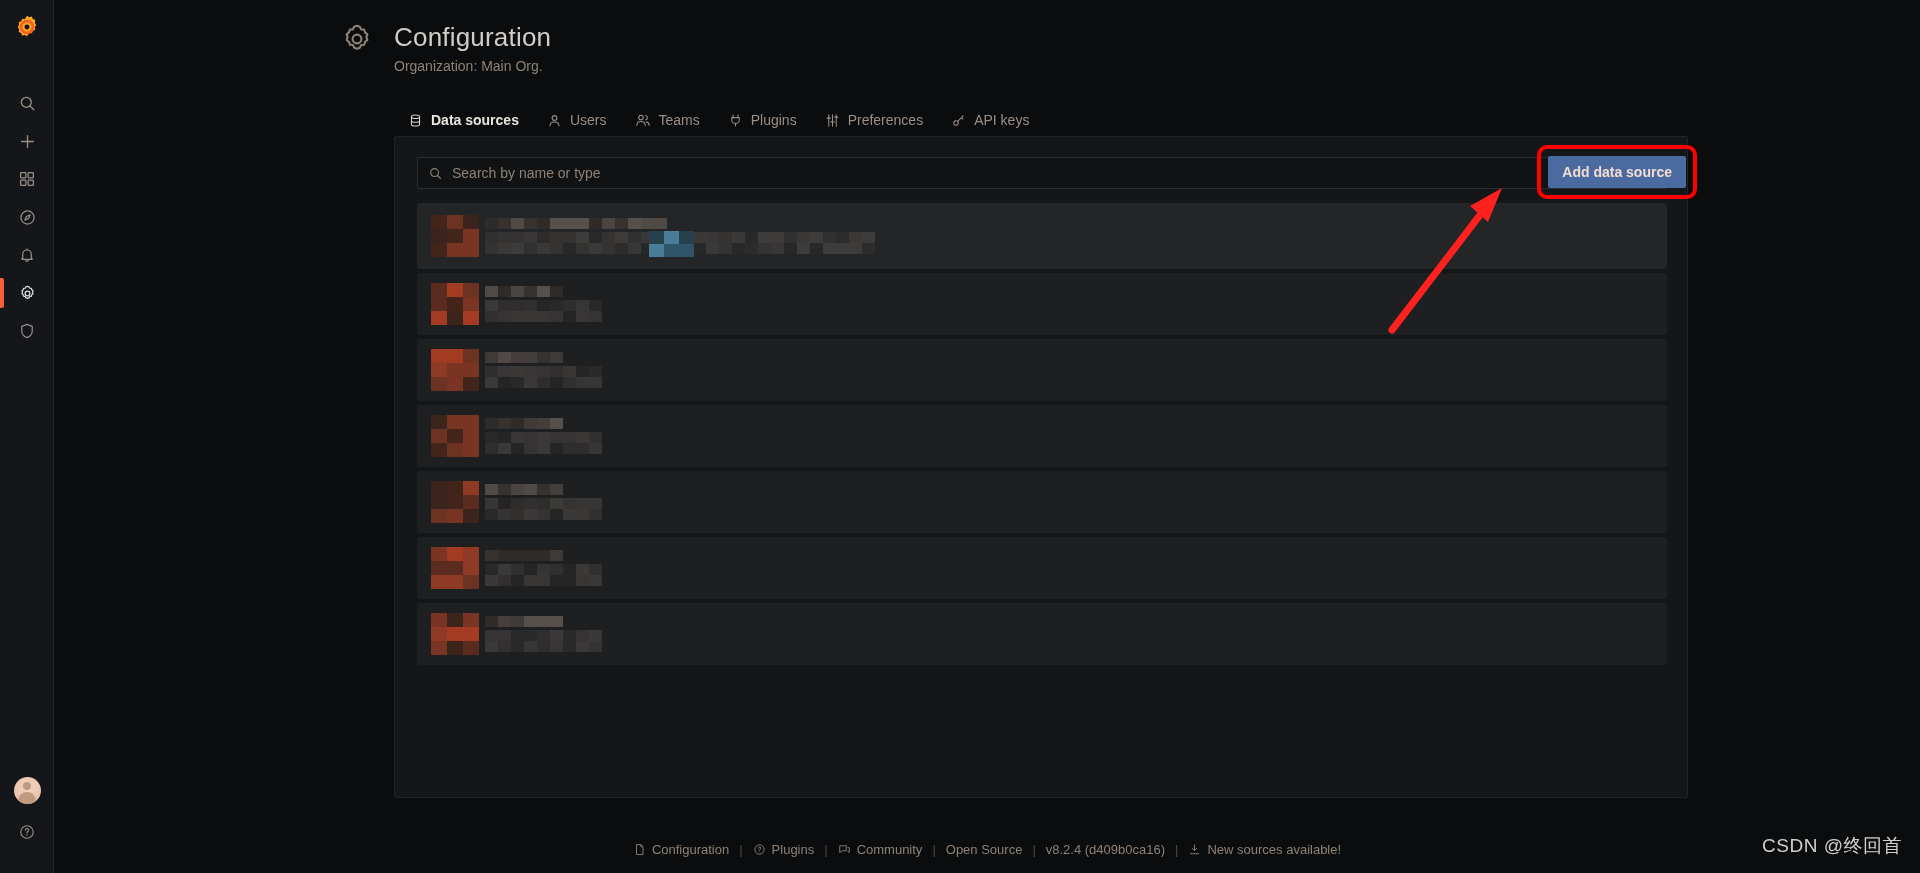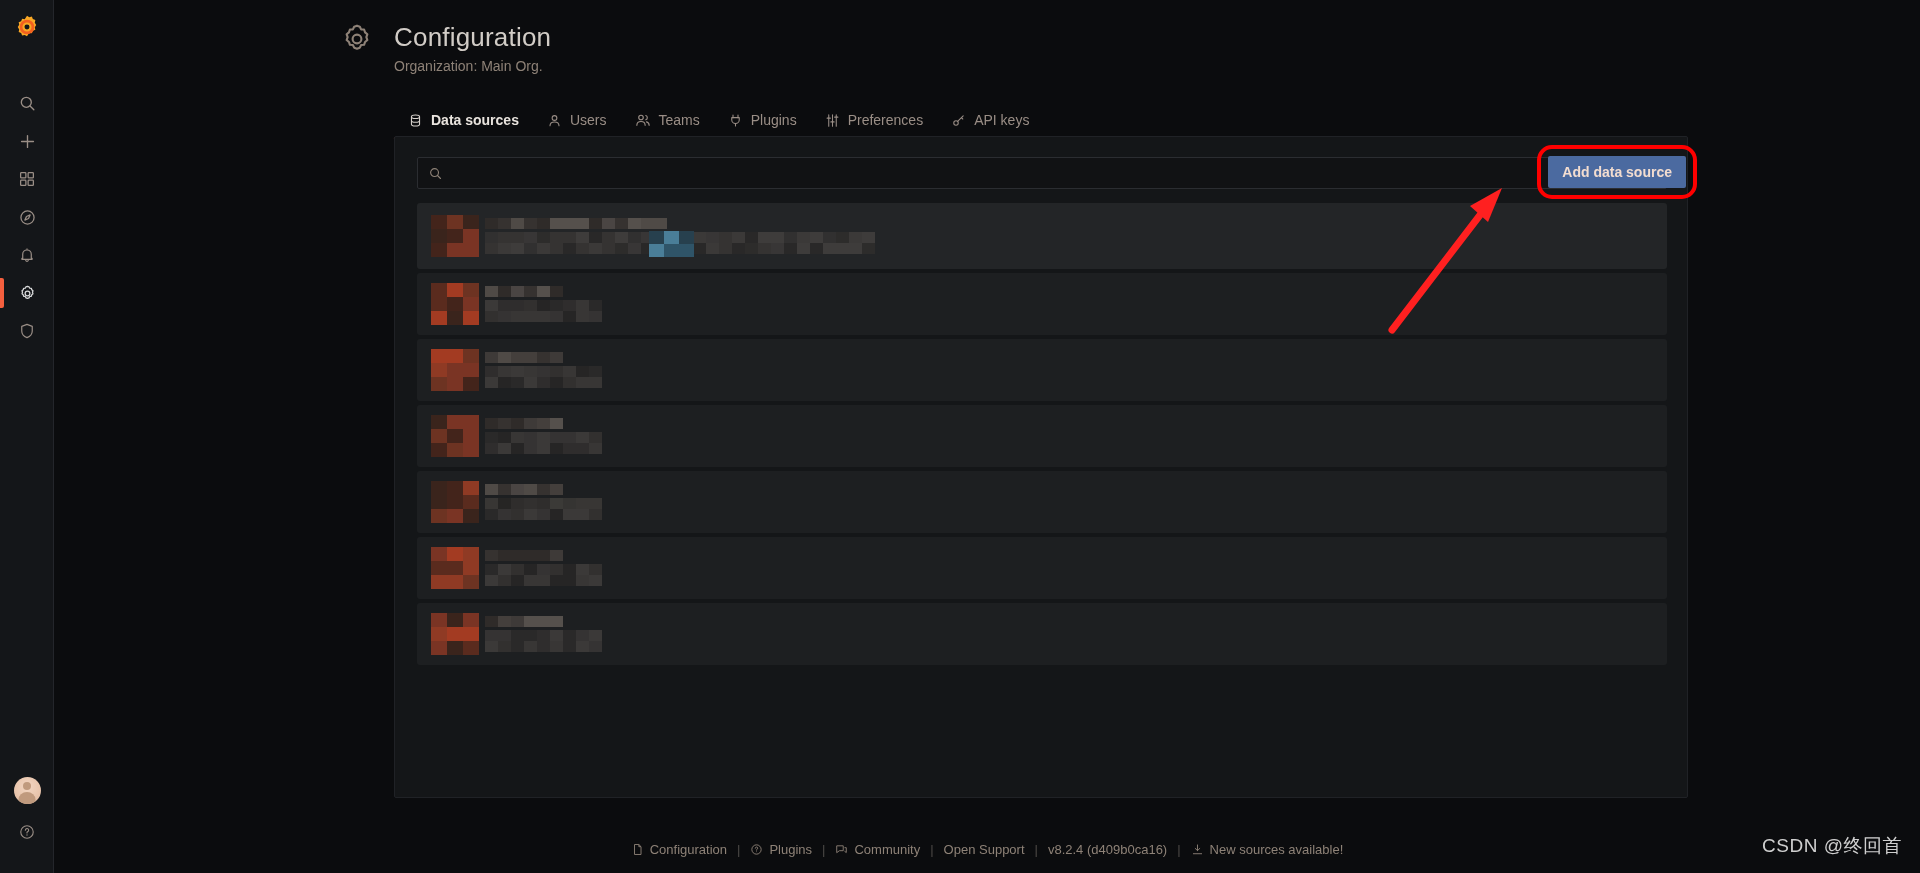--- a/index.html
+++ b/index.html
@@ -115,21 +115,21 @@
   #search-box .s-ico { color: #8e8277; display: flex; }
   #search-input {
     background: transparent; border: none; outline: none;
     color: #b8aea6; font-size: 14px; width: 100%;
     font-family: "Liberation Sans", sans-serif;
   }
   #search-input::placeholder { color: #8e8277; }
 
   #add-ds-wrap {
     position: absolute; right: -10px; top: 8px;
-    padding: 7px; border: 4px solid #ff0000; border-radius: 15px;
+    padding: 7px; border: 4px solid #ff0000; border-radius: 10px;
     background: transparent;
   }
   #add-ds-btn {
     height: 32px; padding: 0 14px;
     background: #4b6aa0; border: none; border-radius: 2px;
     color: #f3ddd0; font-size: 14px; font-weight: bold;
     font-family: "Liberation Sans", sans-serif;
     display: flex; align-items: center; white-space: nowrap;
   }
 
@@ -345,20 +345,21 @@
   <div id="panel">
 
     <div id="search-row">
       <div id="search-box">
         <span class="s-ico">
           <svg class="svgi" width="15" height="15" viewBox="0 0 24 24" fill="none" stroke="currentColor" stroke-width="1.8">
             <circle cx="10.5" cy="10.5" r="6.3"></circle>
               <path d="M15.2 15.2L20 20" stroke-linecap="round"></path>
           </svg>
         </span>
+        <input id="search-input" type="text" placeholder="Search by name or type" style="">
       </div>
     </div>
 
     <div id="add-ds-wrap">
       <button id="add-ds-btn">Add data source</button>
     </div>
 
     <div id="ds-list">
         <div class="ds-row first">
           <div class="mosaic logo-mosaic" style="margin-right: 6px;">
@@ -842,21 +843,21 @@
   <div class="f-item">
     <svg class="svgi" width="13" height="13" viewBox="0 0 24 24" fill="none" stroke="currentColor" stroke-width="1.7">
       <path d="M3.2 5.2h12v9h-7l-5 3.6z" stroke-linejoin="round"></path>
         <path d="M17.5 8.6h3.3v9l-3.3-2.4" stroke-linejoin="round"></path>
     </svg>
     <span>Community</span>
   </div>
   <span class="f-sep">|</span>
 
   <div class="f-item">
-    <span>Open Support</span>
+    <span>Open Source</span>
   </div>
   <span class="f-sep">|</span>
 
   <div class="f-item">
     <span>v8.2.4 (d409b0ca16)</span>
   </div>
   <span class="f-sep">|</span>
 
   <div class="f-item">
     <svg class="svgi" width="13" height="13" viewBox="0 0 24 24" fill="none" stroke="currentColor" stroke-width="1.7" stroke-linecap="round">

